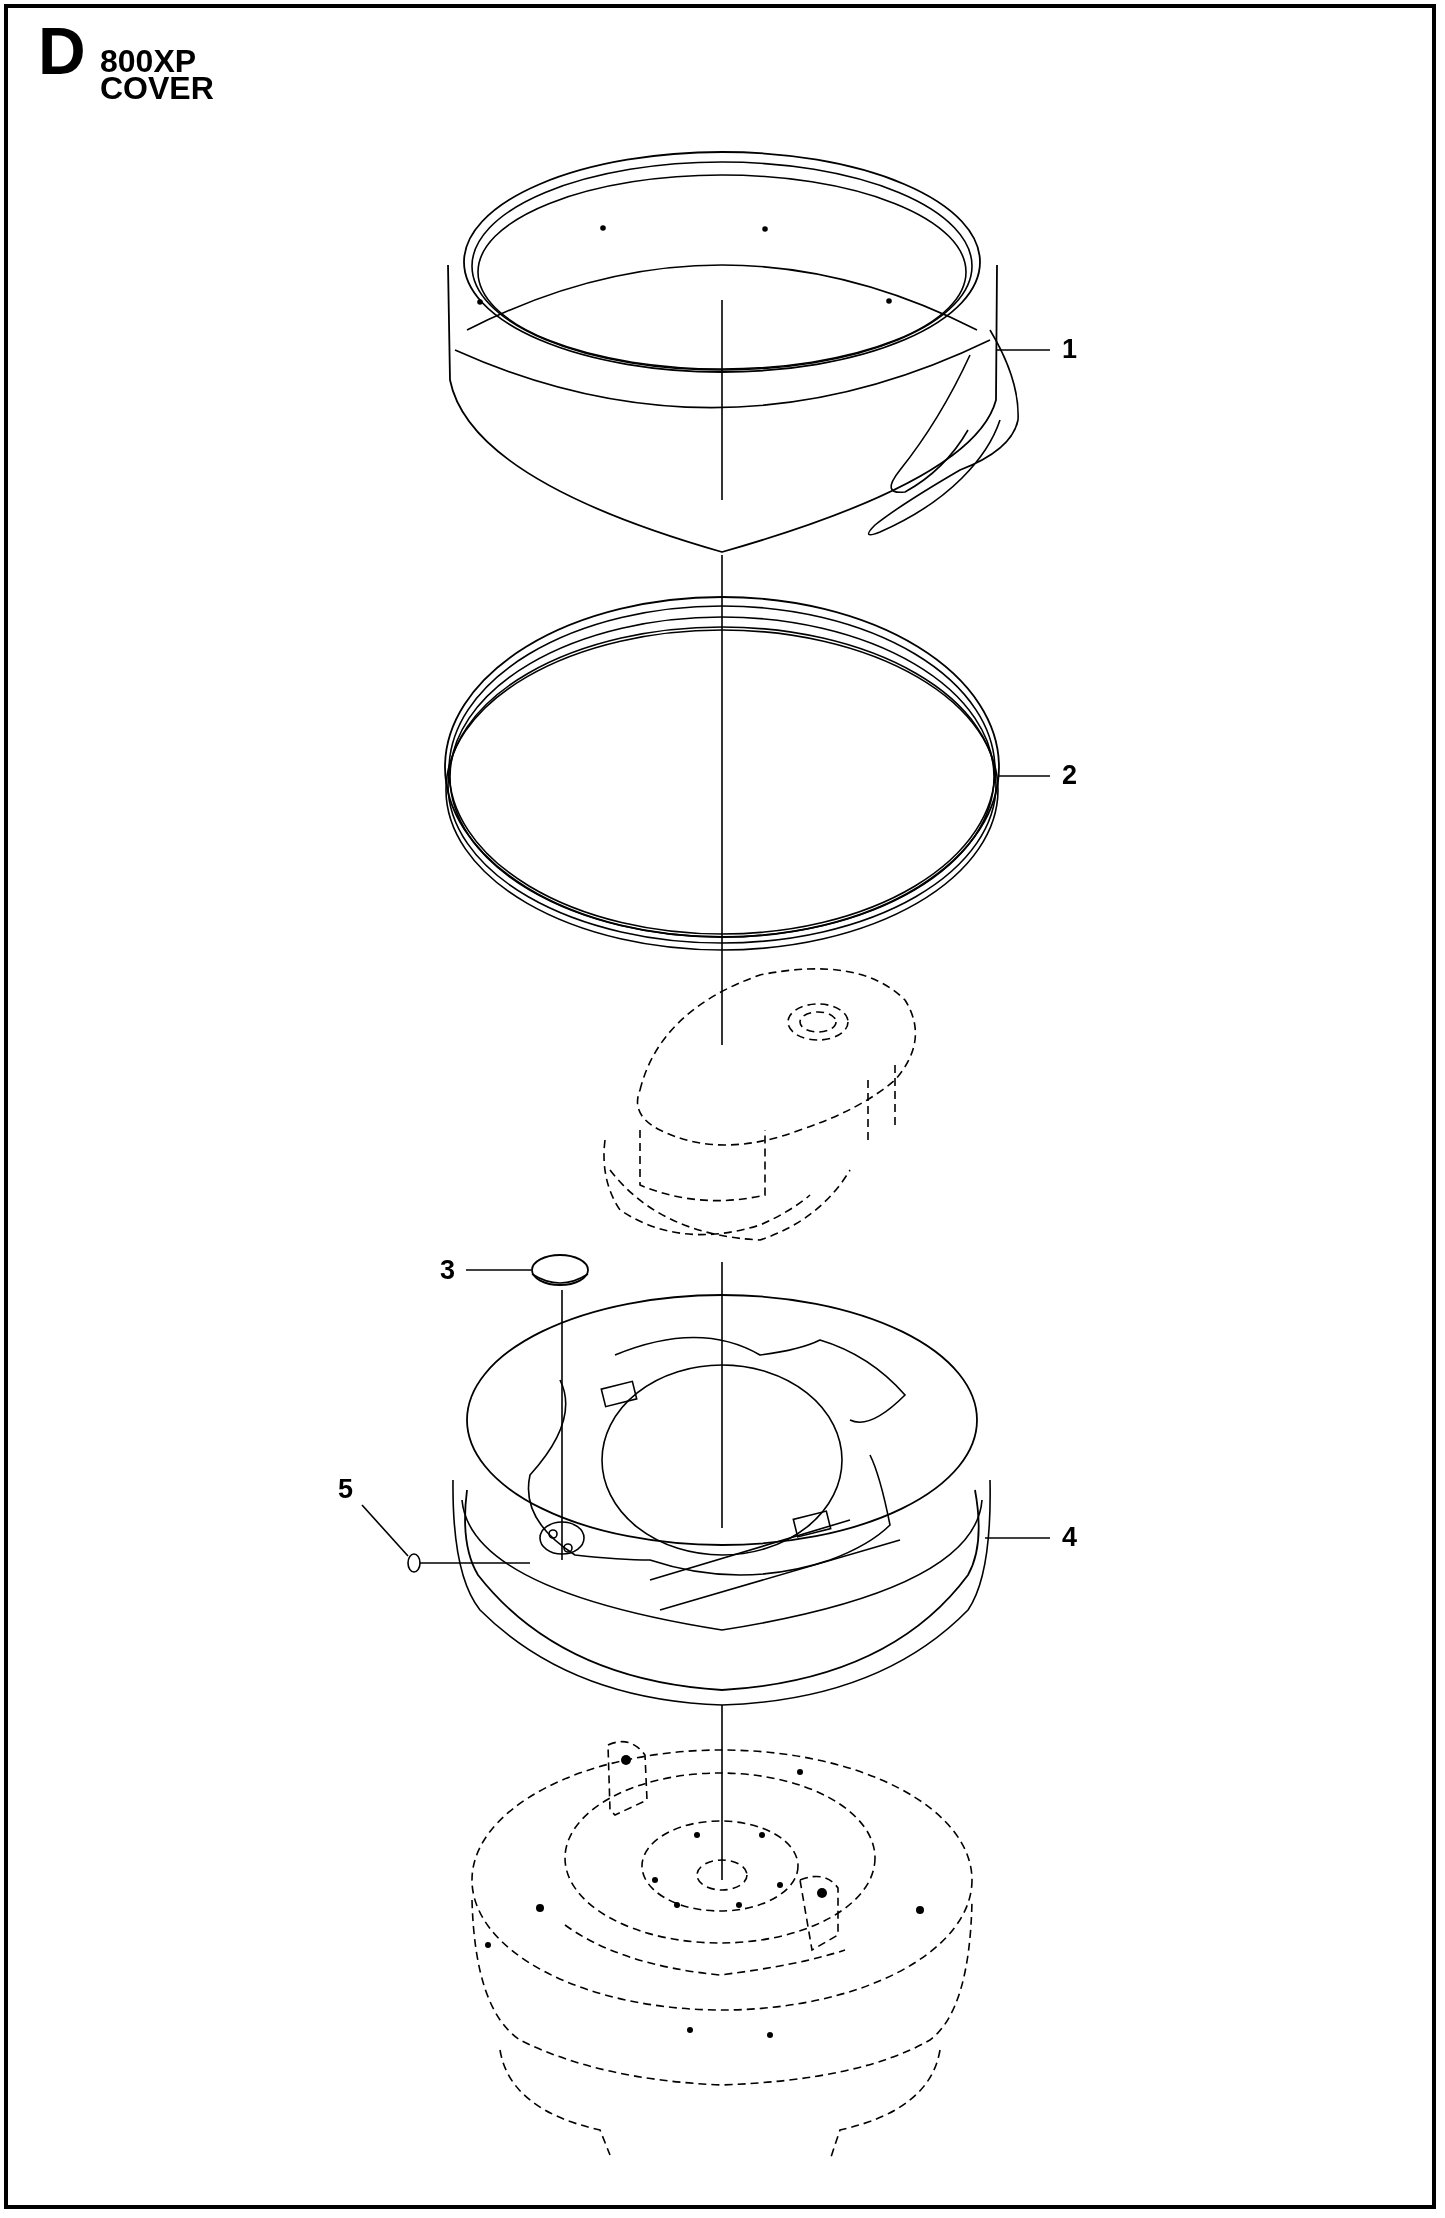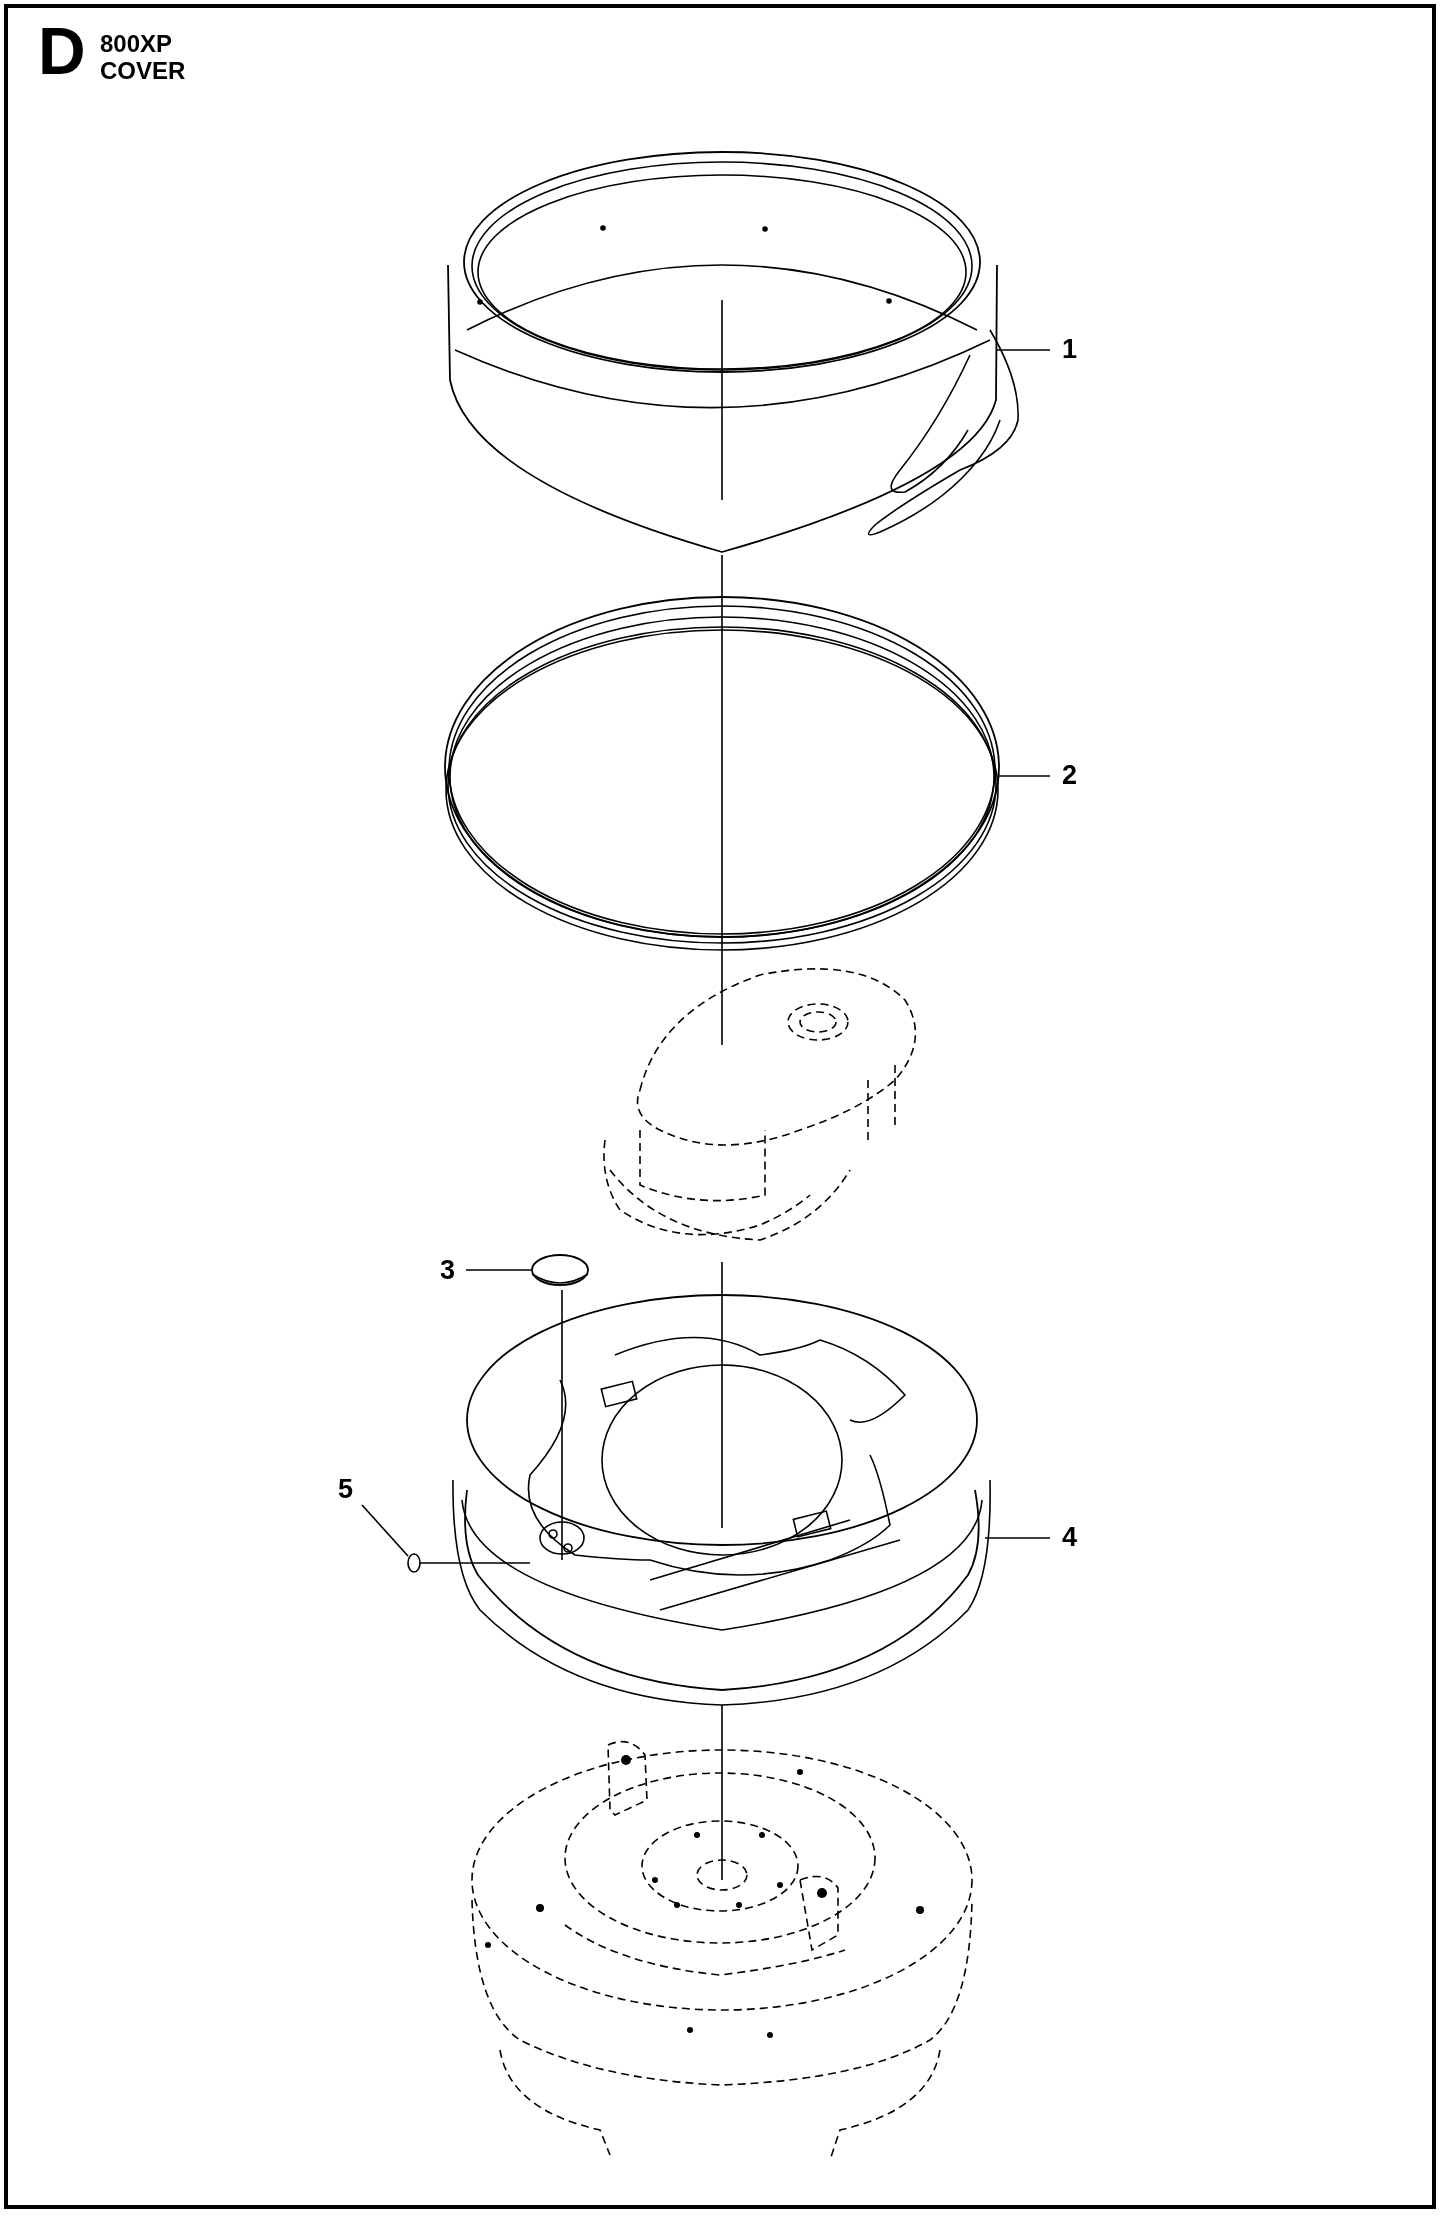--- a/index.html
+++ b/index.html
@@ -1,19 +1,19 @@
 <!DOCTYPE html>
 <html><head>
 <meta charset="utf-8">
 <style>
   html, body { margin:0; padding:0; background:#ffffff; }
   body { width:1445px; height:2218px; position:relative; overflow:hidden; font-family:"Liberation Sans", sans-serif; }
   .frame { position:absolute; left:4px; top:4px; width:1432px; height:2205px; border:4px solid #000; box-sizing:border-box; }
   .sec-letter { position:absolute; left:38px; top:18px; font-size:66px; font-weight:bold; color:#000; line-height:1; font-family:"Liberation Sans", sans-serif; }
-  .sec-title { position:absolute; left:100px; top:30px; font-size:24px; font-weight:bold; color:#000; line-height:27px; font-family:"Liberation Sans", sans-serif; }
+  .sec-title { position:absolute; left:100px; top:48px; font-size:32px; font-weight:bold; color:#000; line-height:27px; font-family:"Liberation Sans", sans-serif; }
   .sec-title div { margin:0; }
   svg.drawing { position:absolute; left:0; top:0; }
   .callout { position:absolute; font-size:27px; font-weight:bold; color:#000; line-height:1; font-family:"Liberation Sans", sans-serif; }
 </style>
 </head>
 <body>
 
 <div class="frame"></div>
 
 <div class="sec-letter">D</div>

